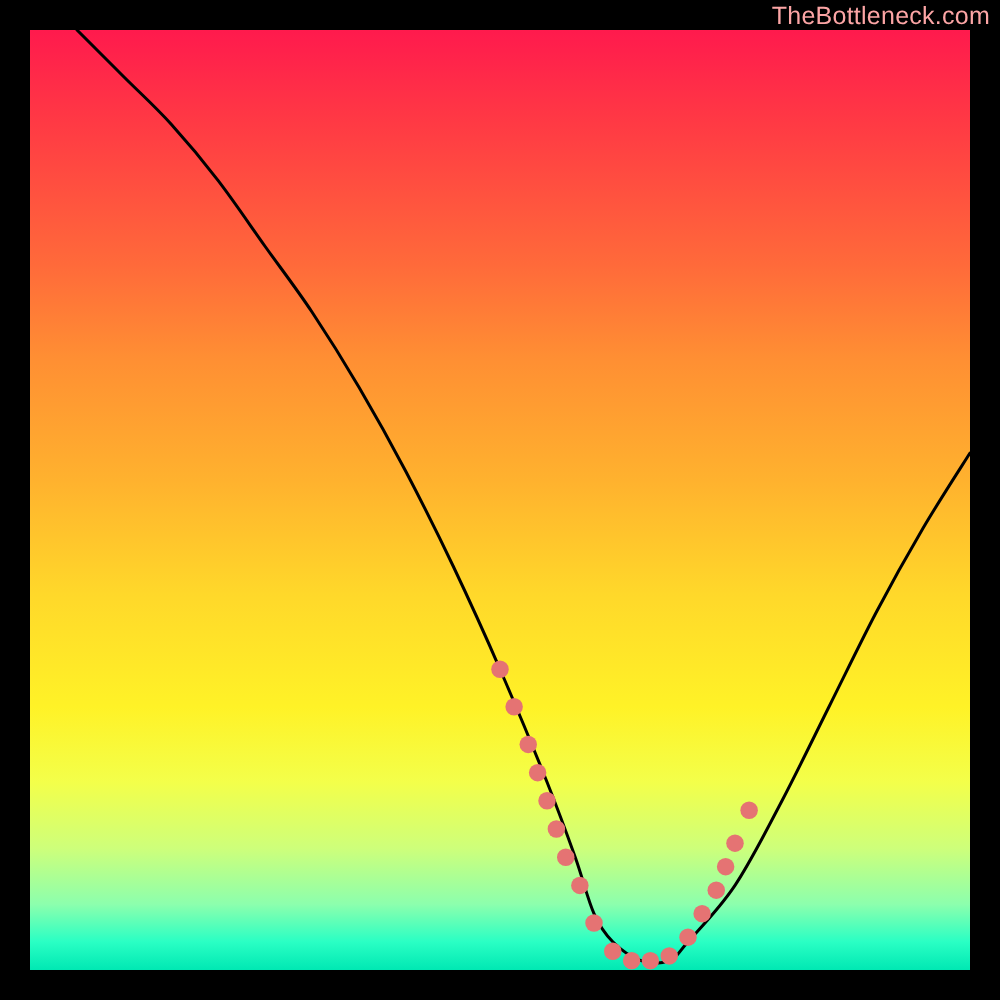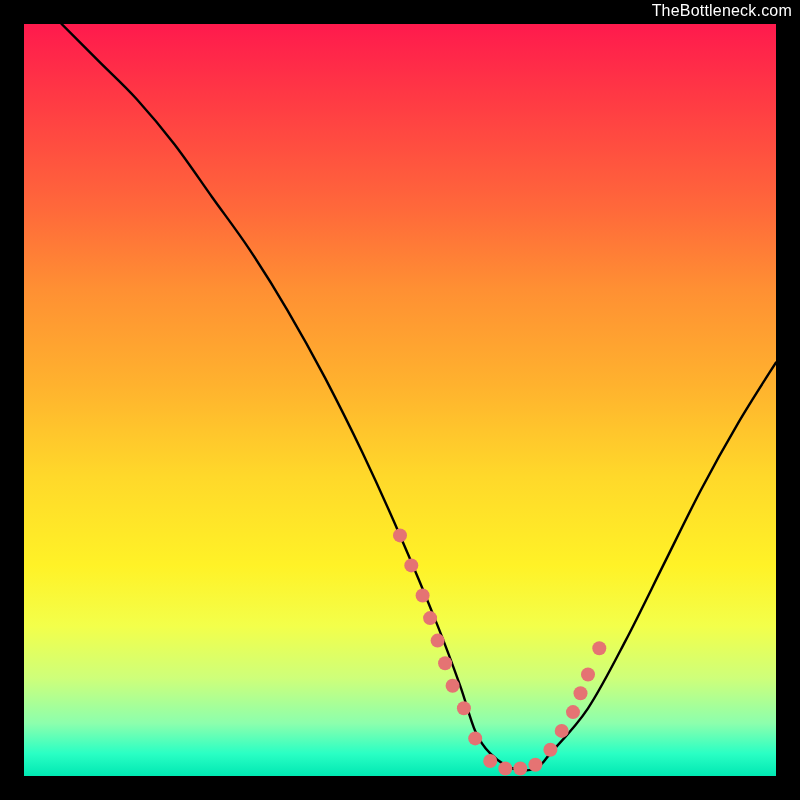--- a/index.html
+++ b/index.html
@@ -37,22 +37,22 @@
       #ceff7a 87%,
       #8cffad 93%,
       #2affc4 97%,
       #00e8b3 100%
     );
   }
   .watermark {
     position: absolute;
     top: 2px;
     right: 8px;
-    color: #ffffff;
-    font-size: 16px;
+    color: #fca5a5;
+    font-size: 20px;
     font-weight: 500;
     letter-spacing: 0.2px;
     user-select: none;
   }
   svg.curve {
     position: absolute;
     top: 0;
     left: 0;
     width: 752px;
     height: 752px;

